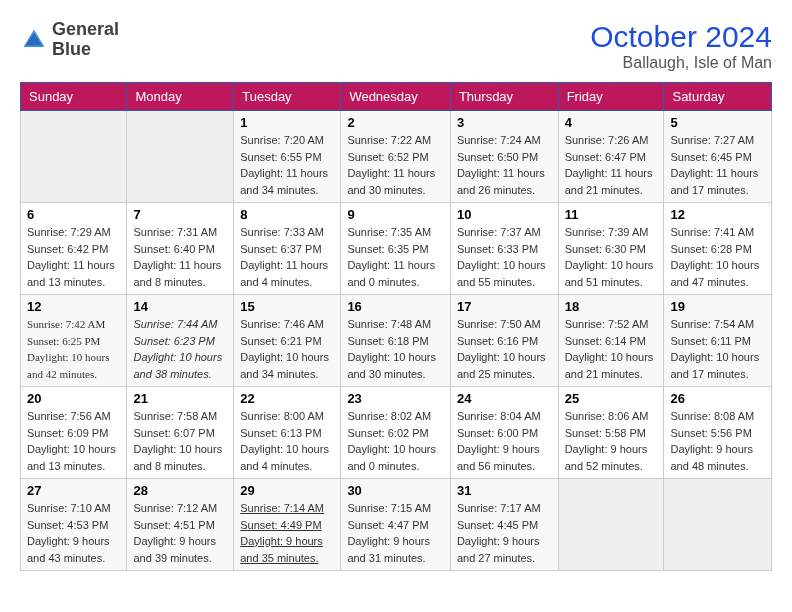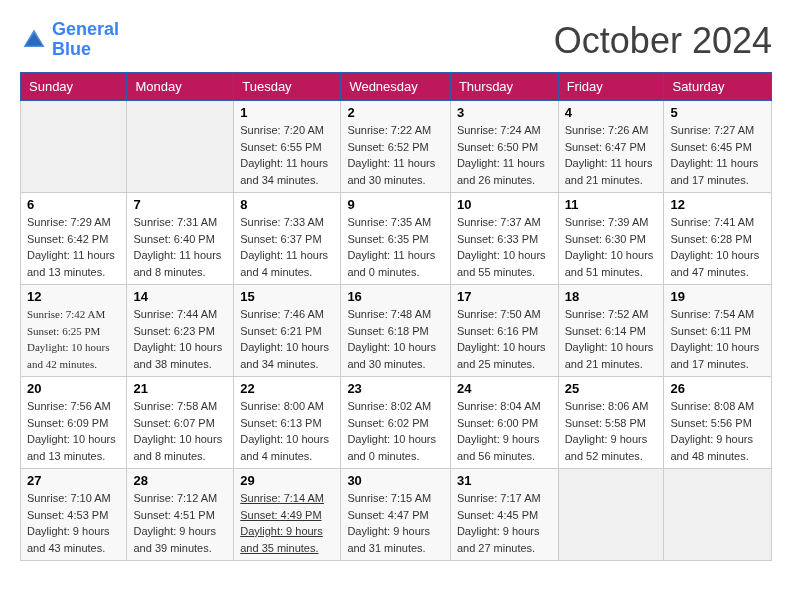--- a/index.html
+++ b/index.html
@@ -21,33 +21,33 @@
       align-items: center;
       gap: 4px;
     }
     .logo-text {
       font-size: 18px;
       font-weight: bold;
       color: #333;
       line-height: 1.1;
     }
     .logo-text span {
-      color: #3b82f6;
+      color: #404040;
     }
     .logo-icon {
       width: 28px;
       height: 28px;
     }
     .title-block {
       text-align: right;
     }
     .month-title {
-      font-size: 36px;
+      font-size: 30px;
       font-weight: normal;
-      color: #404040;
+      color: #1d4ed8;
     }
     .location {
       font-size: 16px;
       color: #555;
     }
     table {
       width: 100%;
       border-collapse: collapse;
       font-size: 11px;
     }
@@ -94,20 +94,21 @@
       <polygon points="20,5 35,30 5,30" fill="#4a90d9"></polygon>
       <polygon points="20,10 32,28 8,28" fill="#2a6abf"></polygon>
     </svg>
     <div class="logo-text">
       <div><span>General</span></div>
       <div><span>Blue</span></div>
     </div>
   </div>
   <div class="title-block">
     <div class="month-title">October 2024</div>
+    <div class="location">Ballaugh, Isle of Man</div>
   </div>
 </div>
 
 <table>
   <thead>
     <tr>
     <th>Sunday</th>
         <th>Monday</th>
         <th>Tuesday</th>
         <th>Wednesday</th>
@@ -197,21 +198,21 @@
       </tr>
       <tr>
         <td>
           <span class="day-number">12</span>
           <div class="day-info" style="white-space: pre-line; font-family: Liberation Serif, serif;">Sunrise: 7:42 AM
 Sunset: 6:25 PM
 Daylight: 10 hours and 42 minutes.</div>
         </td>
         <td>
           <span class="day-number">14</span>
-          <div class="day-info" style="white-space: pre-line;">Sunrise: 7:44 AM
+          <div class="day-info" style="white-space: pre-line; font-style: italic;">Sunrise: 7:44 AM
 Sunset: 6:23 PM
 Daylight: 10 hours and 38 minutes.</div>
         </td>
         <td>
           <span class="day-number">15</span>
           <div class="day-info" style="white-space: pre-line;">Sunrise: 7:46 AM
 Sunset: 6:21 PM
 Daylight: 10 hours and 34 minutes.</div>
         </td>
         <td>

